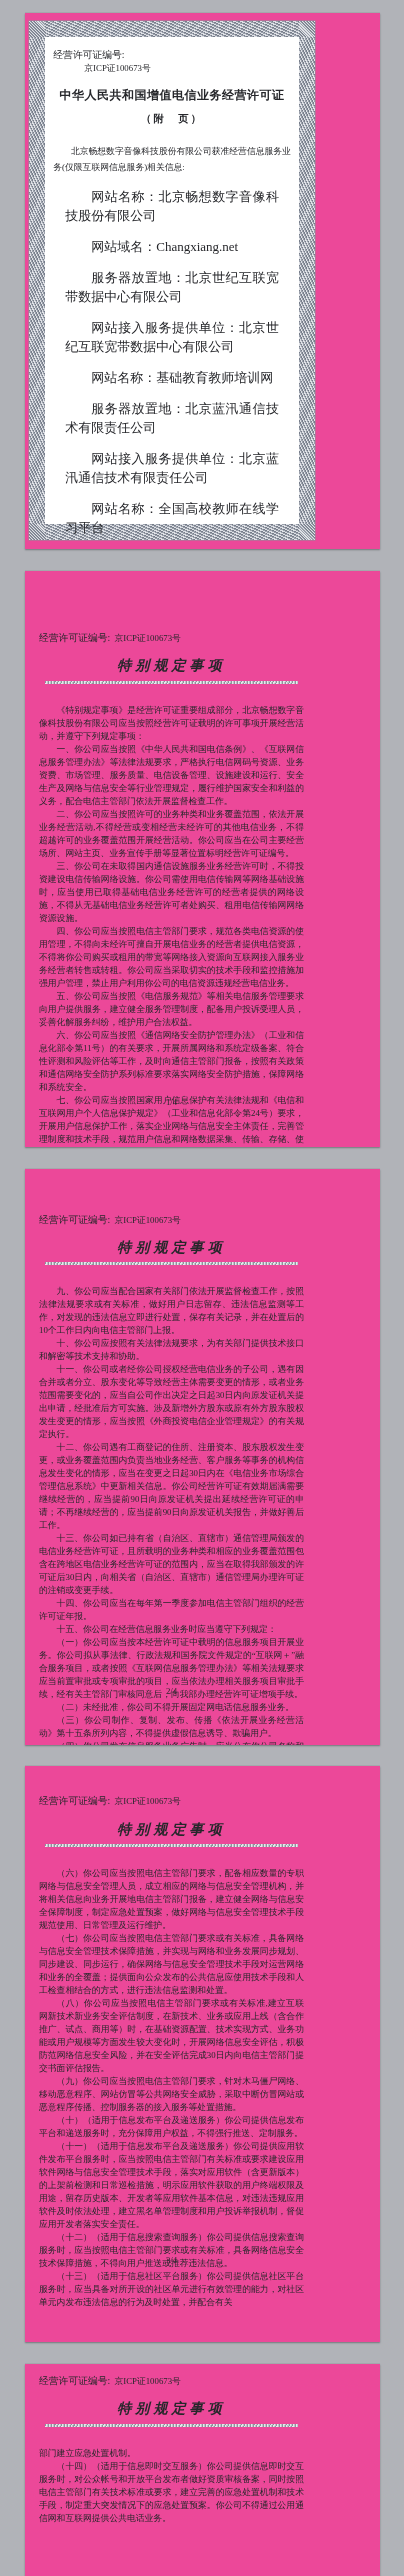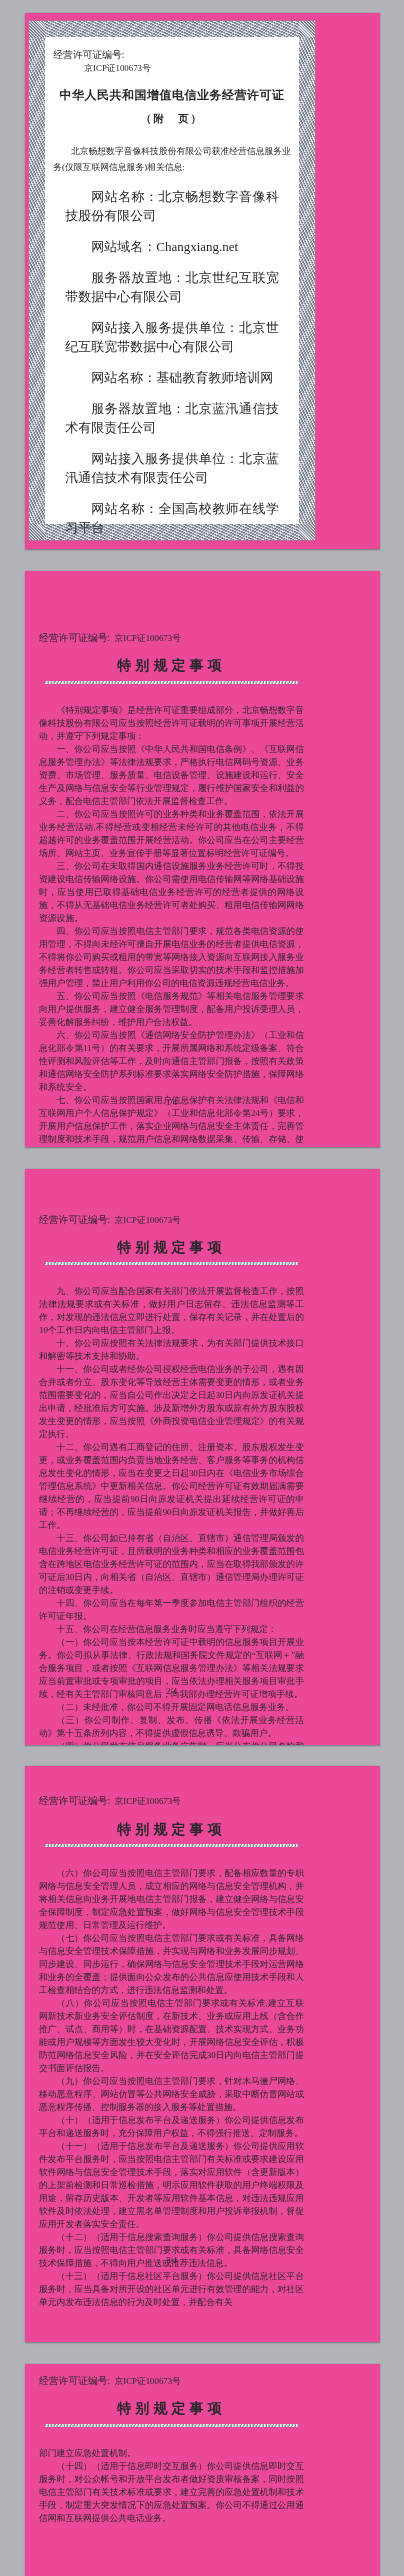--- a/index.html
+++ b/index.html
@@ -40,21 +40,21 @@
   .entries .para{font-size:13px;line-height:19px;text-indent:2em;margin:12px;text-align:justify;}
   
   .page.special{height:576px;}
   .page.sp-d{height:504px;}
   .sp-a{padding-top:61px;}
   .sp-b{padding-top:45px;}
   .sp-c{padding-top:29px;}
   .sp-d{padding-top:11.3px;}
   .sp-head{margin:0 0 0 14px;font-size:9.8px;}
   .sp-head .no{font-size:8.8px;margin-left:4.1px;}
-  .sp-title{width:265px;margin:12.4px 0 0 14px;text-align:center;font-size:14px;font-weight:bold;letter-spacing:4.1px;}
+  .sp-title{width:265px;margin:12.4px 0 0 14px;text-align:center;font-size:14px;font-weight:bold;letter-spacing:4.1px;font-style:italic;}
   .sp-rule{
     width:253px;height:3.1px;margin:5.2px 0 0 20px;
     background:repeating-linear-gradient(105deg,#8f939c 0 1px,#e6e8ec 1px 2.1px,#c0c4cb 2.1px 3.1px);
   }
   .sp-body{width:265px;margin:20px 0 0 14px;}
   .sp-body .para{font-size:8.8px;line-height:13px;margin:0;text-indent:2em;text-align:justify;}
   .sp-body .para.cont{text-indent:0;}
   .page-no{position:absolute;left:14px;width:265px;text-align:center;font-size:8.8px;}
   .sp-a .page-no{bottom:40px;}
   .sp-b .page-no{bottom:49px;}

